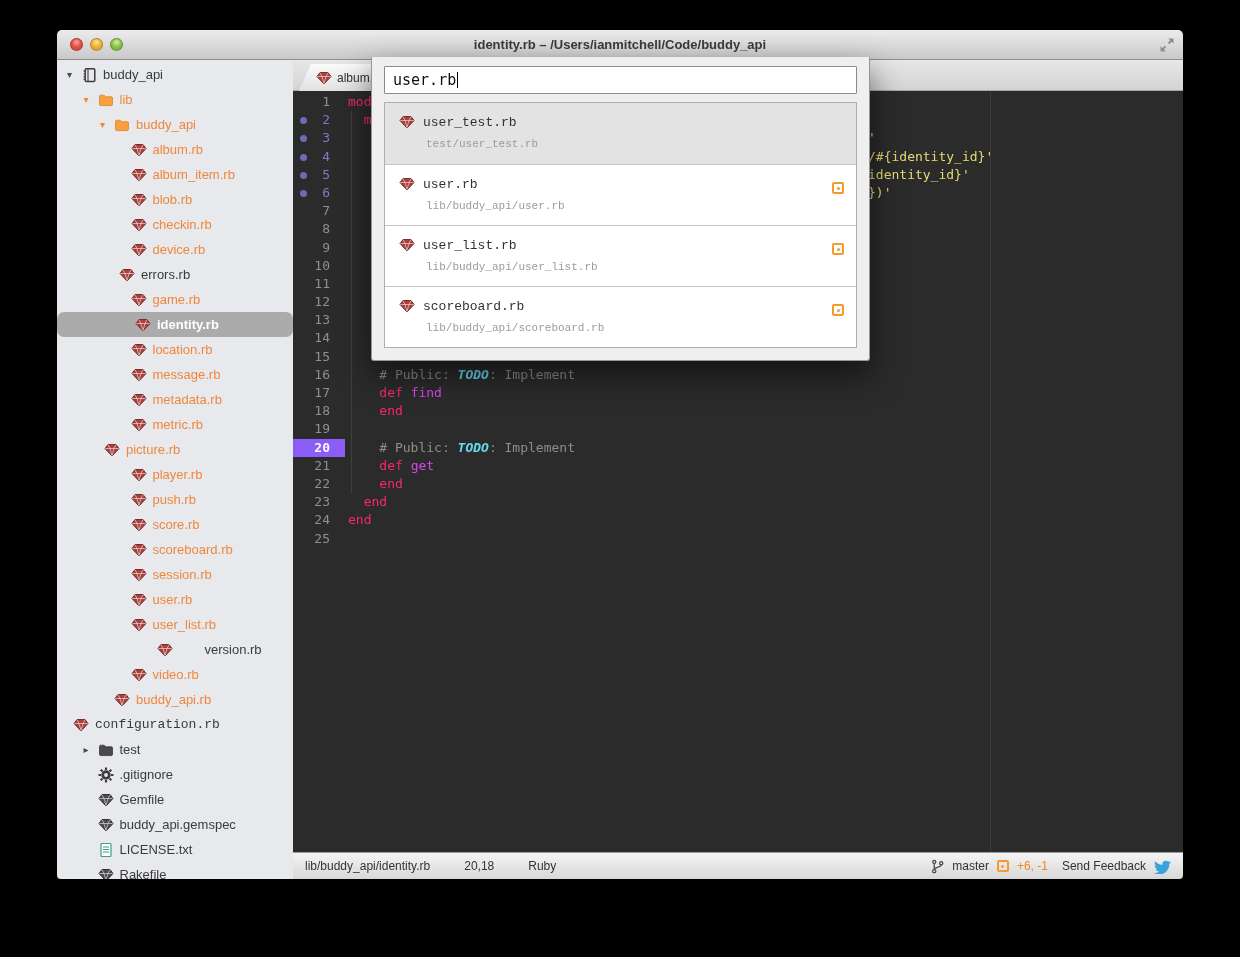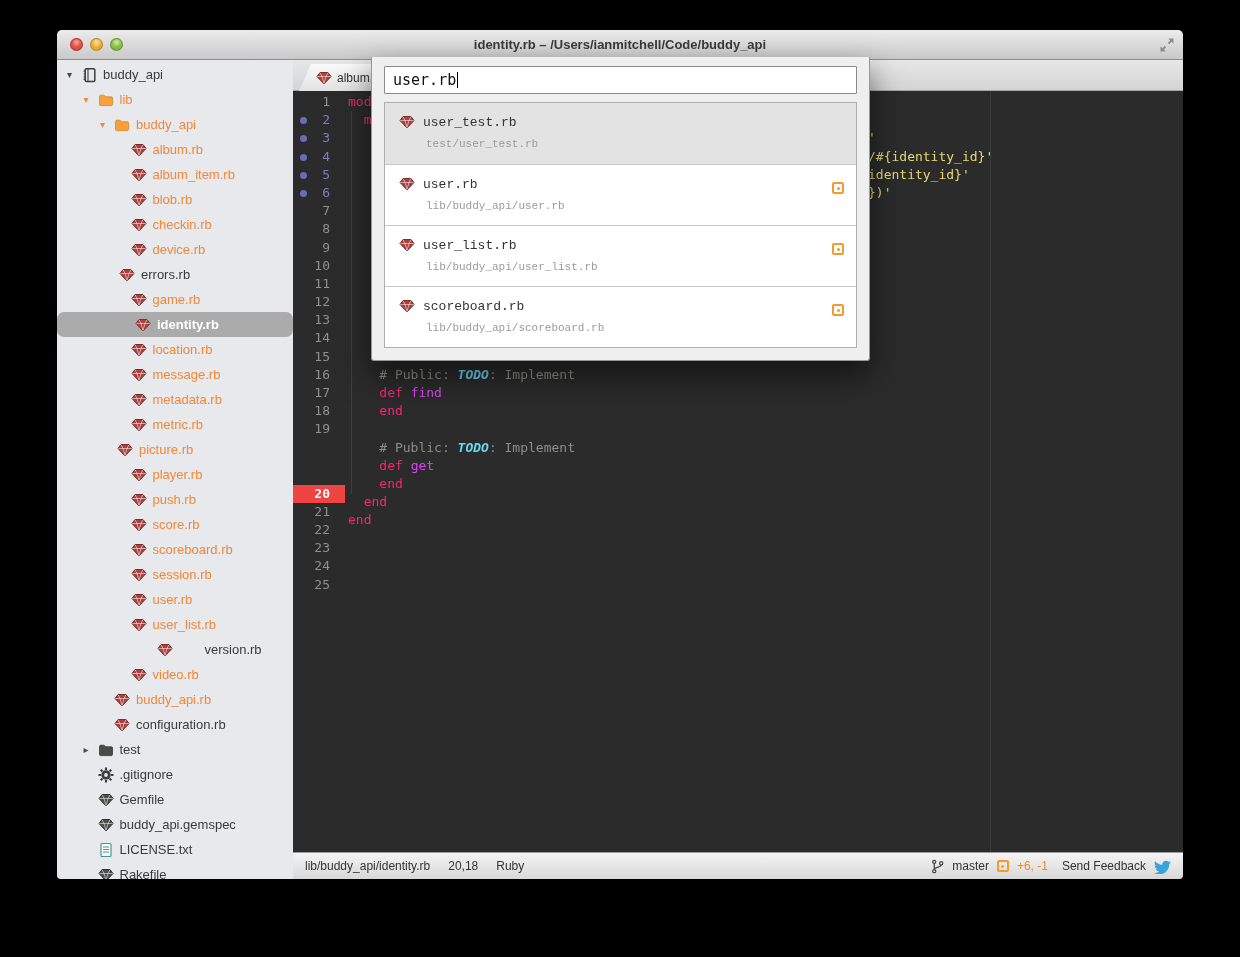--- a/index.html
+++ b/index.html
@@ -54,37 +54,37 @@
   .tab .ic { display:inline-flex; margin-right:5px; }
 
   .editor { flex:1; display:flex; position:relative;
             font-family:"DejaVu Sans Mono", monospace; font-size:13px; overflow:hidden; }
   .gutter { width:52px; flex:none; padding-top:2px; }
   .grow { height:18.2px; line-height:18.2px; text-align:right; padding-right:15px;
           color:#8f8f8f; position:relative; }
   .grow.mark { color:#7d7dc4; }
   .grow.mark::before { content:''; position:absolute; left:7px; top:6px; width:7px; height:7px;
                        border-radius:50%; background:#6b6bb8; }
-  .grow.current { background:#ef4444; color:#fafafa; font-weight:bold;margin-top:46px; }
+  .grow.current { background:#8b5cf6; color:#fafafa; font-weight:bold; }
   .code { flex:1; position:relative; padding-top:2px; }
   .code-line { height:18.2px; line-height:18.2px; white-space:pre; padding-left:3px;
                position:relative; color:#f8f8f2; }
   .code-line .frag { position:absolute; left:523px; top:0; }
   .tok-kw { color:#f92672; }
   .tok-fn { color:#d946ef; }
   .tok-cm { color:#8c8f87; }
   .tok-todo { color:#66d9ef; font-style:italic; font-weight:bold; }
   .tok-str { color:#e6db74; }
   .ruler { position:absolute; left:645px; top:0; bottom:0; width:1px; background:#3c3c3c; }
   .indent-guide { position:absolute; left:6px; top:20px; height:383px; width:1px; background:#3f3f3f; }
 
   
   .statusbar { height:27px; flex:none; background:linear-gradient(#f4f4f4,#d8d8d8);
                border-top:1px solid #9b9b9b; display:flex; align-items:center;
-               font-size:12px; color:#333; padding:0 12px; }
+               font-size:12px; color:#333; padding:0 12px;gap:16px; }
   .statusbar .sb-path { margin-right:18px; }
   .statusbar .sb-pos { margin-right:18px; }
   .sb-right { margin-left:auto; display:flex; align-items:center; gap:8px; }
   .sb-right .diff { color:#ee8a1e; }
   .sb-right .feedback { margin-left:6px; }
   .modsq { width:12px; height:12px; border:2px solid #f59b2d; border-radius:2px;
            position:relative; display:inline-block; }
   .modsq::after { content:''; position:absolute; left:2.5px; top:2.5px; width:3px; height:3px;
                   border-radius:50%; background:#f59b2d; }
 
@@ -268,21 +268,21 @@
         <div class="srow c-orange" style="padding-left: 57.5px;">
           <span class="arrow orange"></span>
           <span class="ic">
             <svg width="16" height="16" viewBox="0 0 16 16">
               <path d="M4 2.5h8l3 4L8 14 1 6.5z" fill="#a9413e" stroke="#7c2d2c" stroke-width="1"></path>
               <path d="M1.3 6.5h13.4M4 2.7l2 3.8L8 13.4l2-6.9 2-3.8" fill="none" stroke="rgba(255,255,255,.6)" stroke-width=".9"></path>
             </svg>
           </span>
           <span class="lbl">metric.rb</span>
         </div>
-        <div class="srow c-orange" style="padding-left: 44px;">
+        <div class="srow c-orange" style="padding-left: 31px;">
           <span class="arrow orange"></span>
           <span class="ic">
             <svg width="16" height="16" viewBox="0 0 16 16">
               <path d="M4 2.5h8l3 4L8 14 1 6.5z" fill="#a9413e" stroke="#7c2d2c" stroke-width="1"></path>
               <path d="M1.3 6.5h13.4M4 2.7l2 3.8L8 13.4l2-6.9 2-3.8" fill="none" stroke="rgba(255,255,255,.6)" stroke-width=".9"></path>
             </svg>
           </span>
           <span class="lbl">picture.rb</span>
         </div>
         <div class="srow c-orange" style="padding-left: 57.5px;">
@@ -378,21 +378,21 @@
         <div class="srow c-orange" style="padding-left: 41px;">
           <span class="arrow orange"></span>
           <span class="ic">
             <svg width="16" height="16" viewBox="0 0 16 16">
               <path d="M4 2.5h8l3 4L8 14 1 6.5z" fill="#a9413e" stroke="#7c2d2c" stroke-width="1"></path>
               <path d="M1.3 6.5h13.4M4 2.7l2 3.8L8 13.4l2-6.9 2-3.8" fill="none" stroke="rgba(255,255,255,.6)" stroke-width=".9"></path>
             </svg>
           </span>
           <span class="lbl">buddy_api.rb</span>
         </div>
-        <div class="srow c-dark" style="padding-left: 41px;">
+        <div class="srow c-dark" style=" font-family: Liberation Mono, monospace;">
           <span class="arrow dark"></span>
           <span class="ic">
             <svg width="16" height="16" viewBox="0 0 16 16">
               <path d="M4 2.5h8l3 4L8 14 1 6.5z" fill="#a9413e" stroke="#7c2d2c" stroke-width="1"></path>
               <path d="M1.3 6.5h13.4M4 2.7l2 3.8L8 13.4l2-6.9 2-3.8" fill="none" stroke="rgba(255,255,255,.6)" stroke-width=".9"></path>
             </svg>
           </span>
           <span class="lbl">configuration.rb</span>
         </div>
         <div class="srow c-dark" style="padding-left: 24.5px;">

